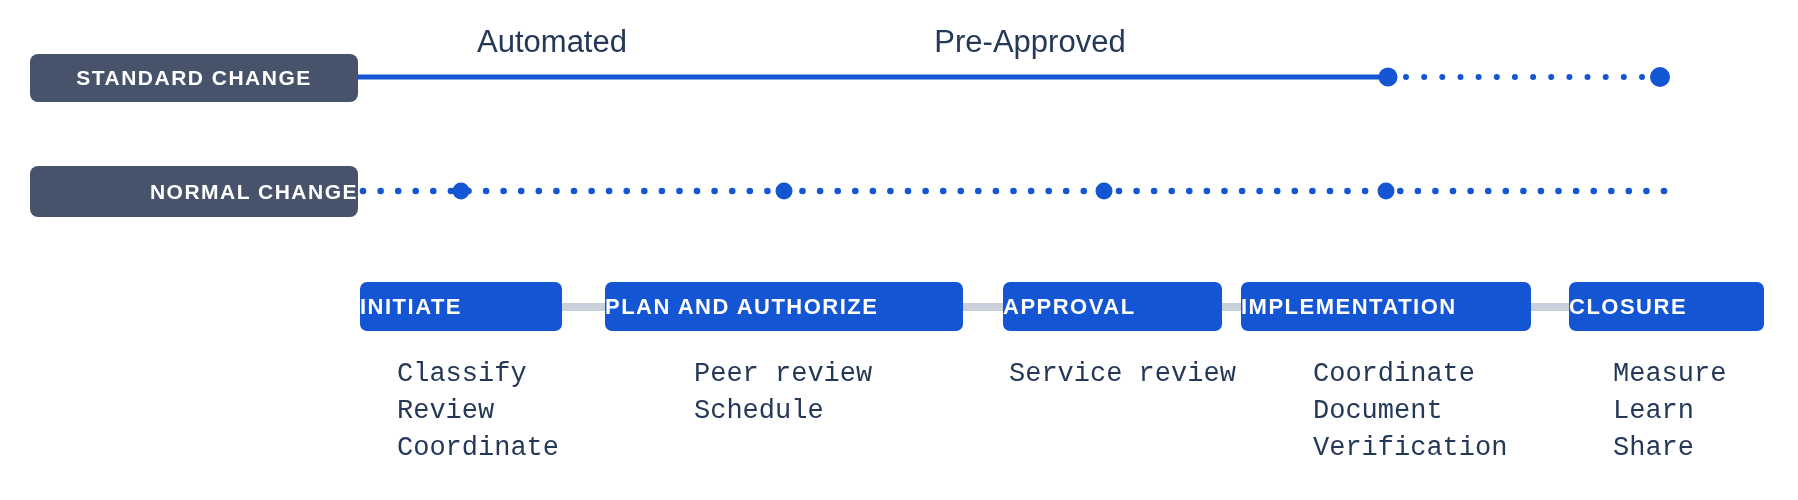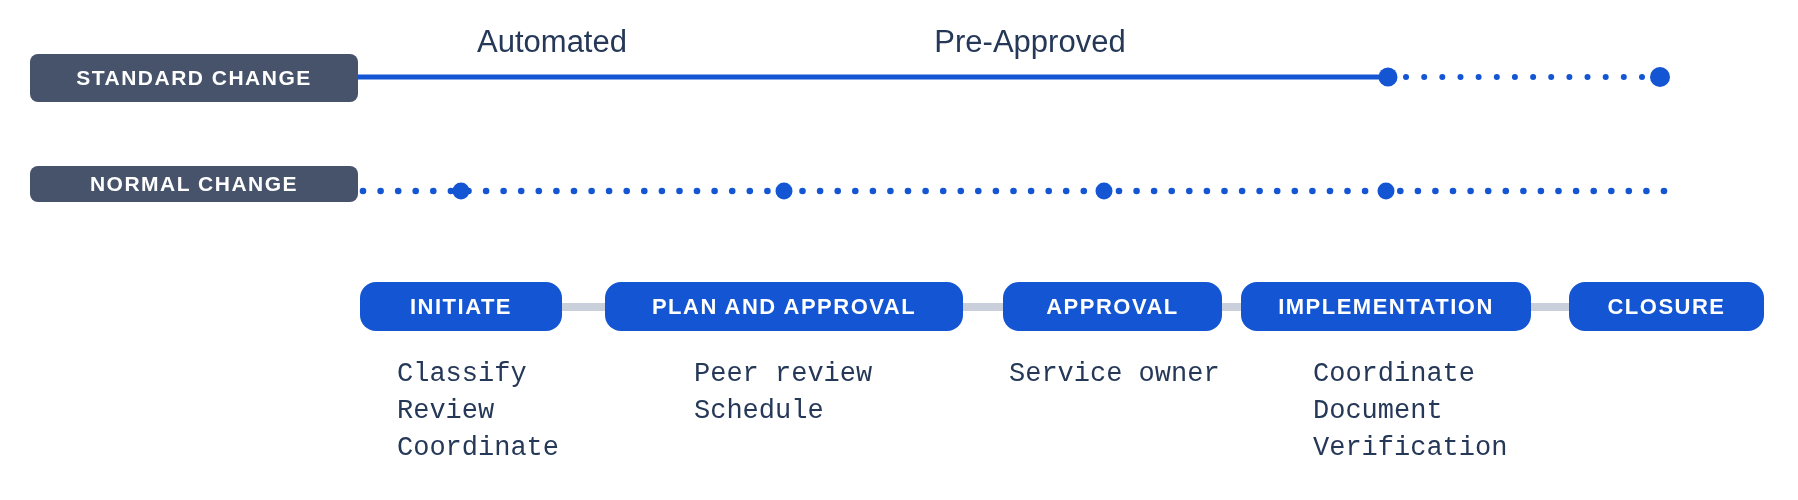--- a/index.html
+++ b/index.html
@@ -24,47 +24,47 @@
     background:var(--slate);
     border-radius:8px;
     color:var(--white);
     font-weight:bold;
     font-size:21px;
     letter-spacing:1.5px;
     display:flex;align-items:center;justify-content:center;
     z-index:3;
   }
   .row-label.standard{top:54px;height:48px;}
-  .row-label.normal{top:166px;height:36px;}
+  .row-label.normal{top:166px;height:51px;justify-content:flex-end;}
   .annotation{
     position:absolute;
     top:24px;
     transform:translateX(-50%);
     color:var(--text);
     font-size:31px;
     white-space:nowrap;
     z-index:2;
   }
   .stage-connector{
     position:absolute;
     top:303px;height:8px;
     left:461px;width:1206px;
     background:var(--connector);
     z-index:2;
   }
   .stage-box{
     position:absolute;
     top:282px;height:49px;
     background:var(--blue);
-    border-radius:16px;
+    border-radius:7px;
     color:var(--white);
     font-weight:bold;
     font-size:22px;
     letter-spacing:1.5px;
-    display:flex;align-items:center;justify-content:center;
+    display:flex;align-items:center;
     white-space:nowrap;
     z-index:3;
   }
   .stage-items{
     position:absolute;
     top:356px;
     color:var(--text);
     font-size:27px;
     line-height:37px;
     white-space:nowrap;
@@ -197,21 +197,21 @@
 
   <div class="annotation" style="left:552px">Automated</div>
   <div class="annotation" style="left:1030px">Pre-Approved</div>
 
   <div class="stage-connector"></div>
 
   <div class="stage-box" style="left:360px;width:202px">
     <span>INITIATE</span>
   </div>
   <div class="stage-box" style="left:605px;width:358px">
-    <span>PLAN AND APPROVAL</span>
+    <span>PLAN AND AUTHORIZE</span>
   </div>
   <div class="stage-box" style="left:1003px;width:219px">
     <span>APPROVAL</span>
   </div>
   <div class="stage-box" style="left:1241px;width:290px">
     <span>IMPLEMENTATION</span>
   </div>
   <div class="stage-box" style="left:1569px;width:195px">
     <span>CLOSURE</span>
   </div>
@@ -219,21 +219,26 @@
   <div class="stage-items" style="left:397px">
     <div>Classify</div>
     <div>Review</div>
     <div>Coordinate</div>
   </div>
   <div class="stage-items" style="left:694px">
     <div>Peer review</div>
     <div>Schedule</div>
   </div>
   <div class="stage-items" style="left:1009px">
-    <div>Service owner</div>
+    <div>Service review</div>
   </div>
   <div class="stage-items" style="left:1313px">
     <div>Coordinate</div>
     <div>Document</div>
     <div>Verification</div>
   </div>
+  <div class="stage-items" style="left:1613px">
+    <div>Measure</div>
+    <div>Learn</div>
+    <div>Share</div>
+  </div>
 
 </div>
 
 </body></html>

